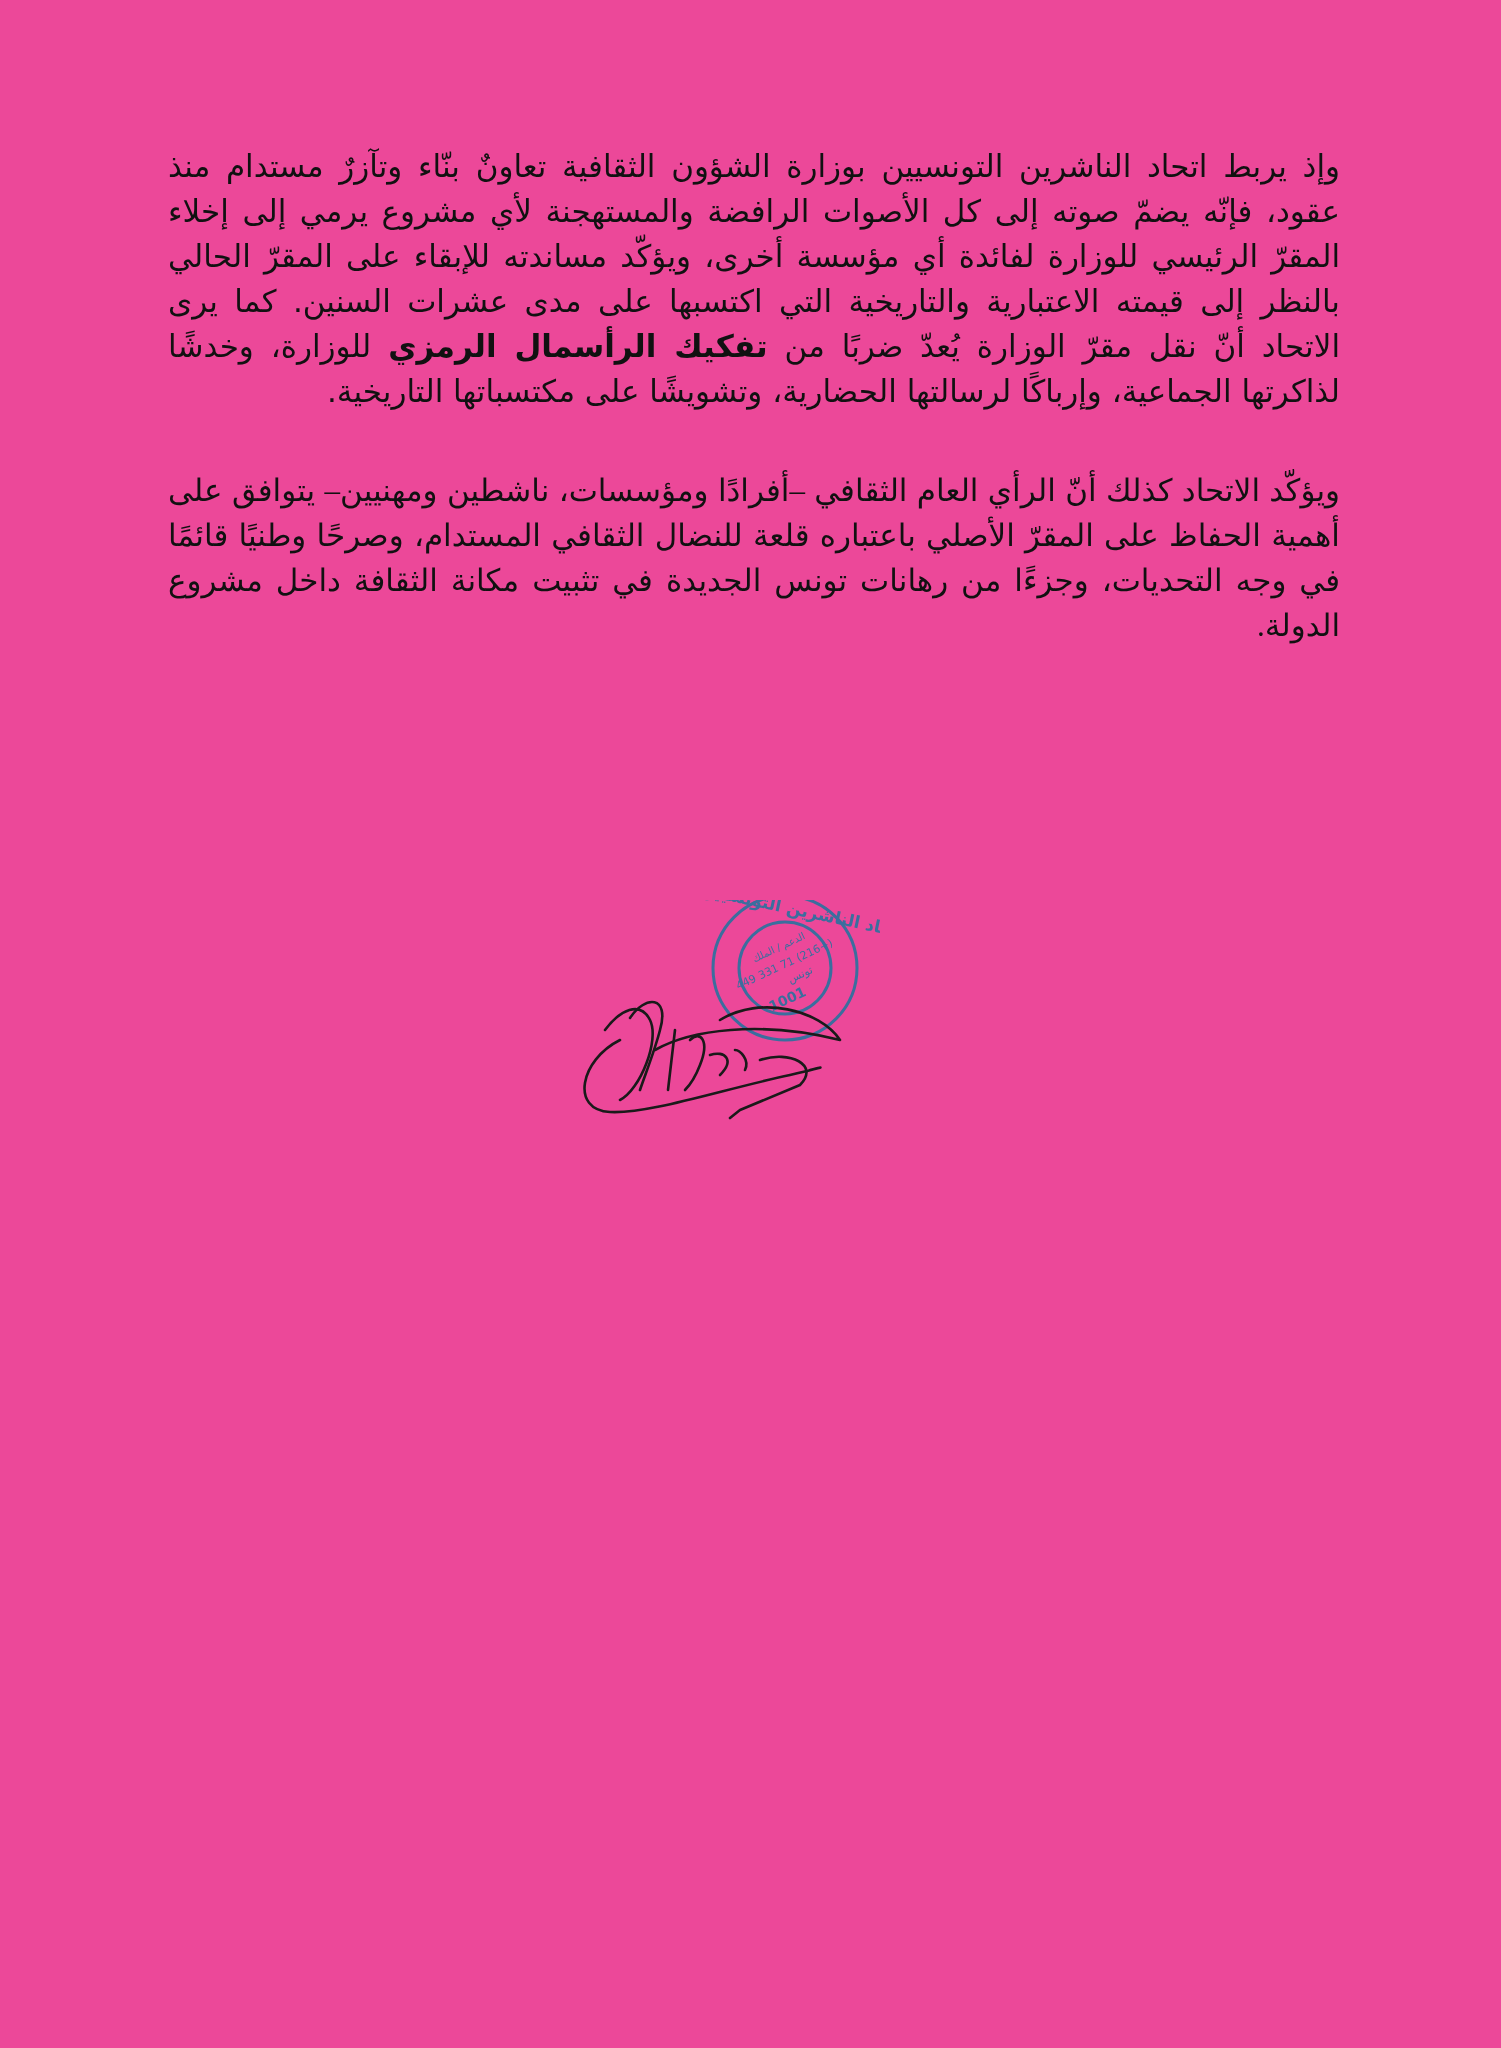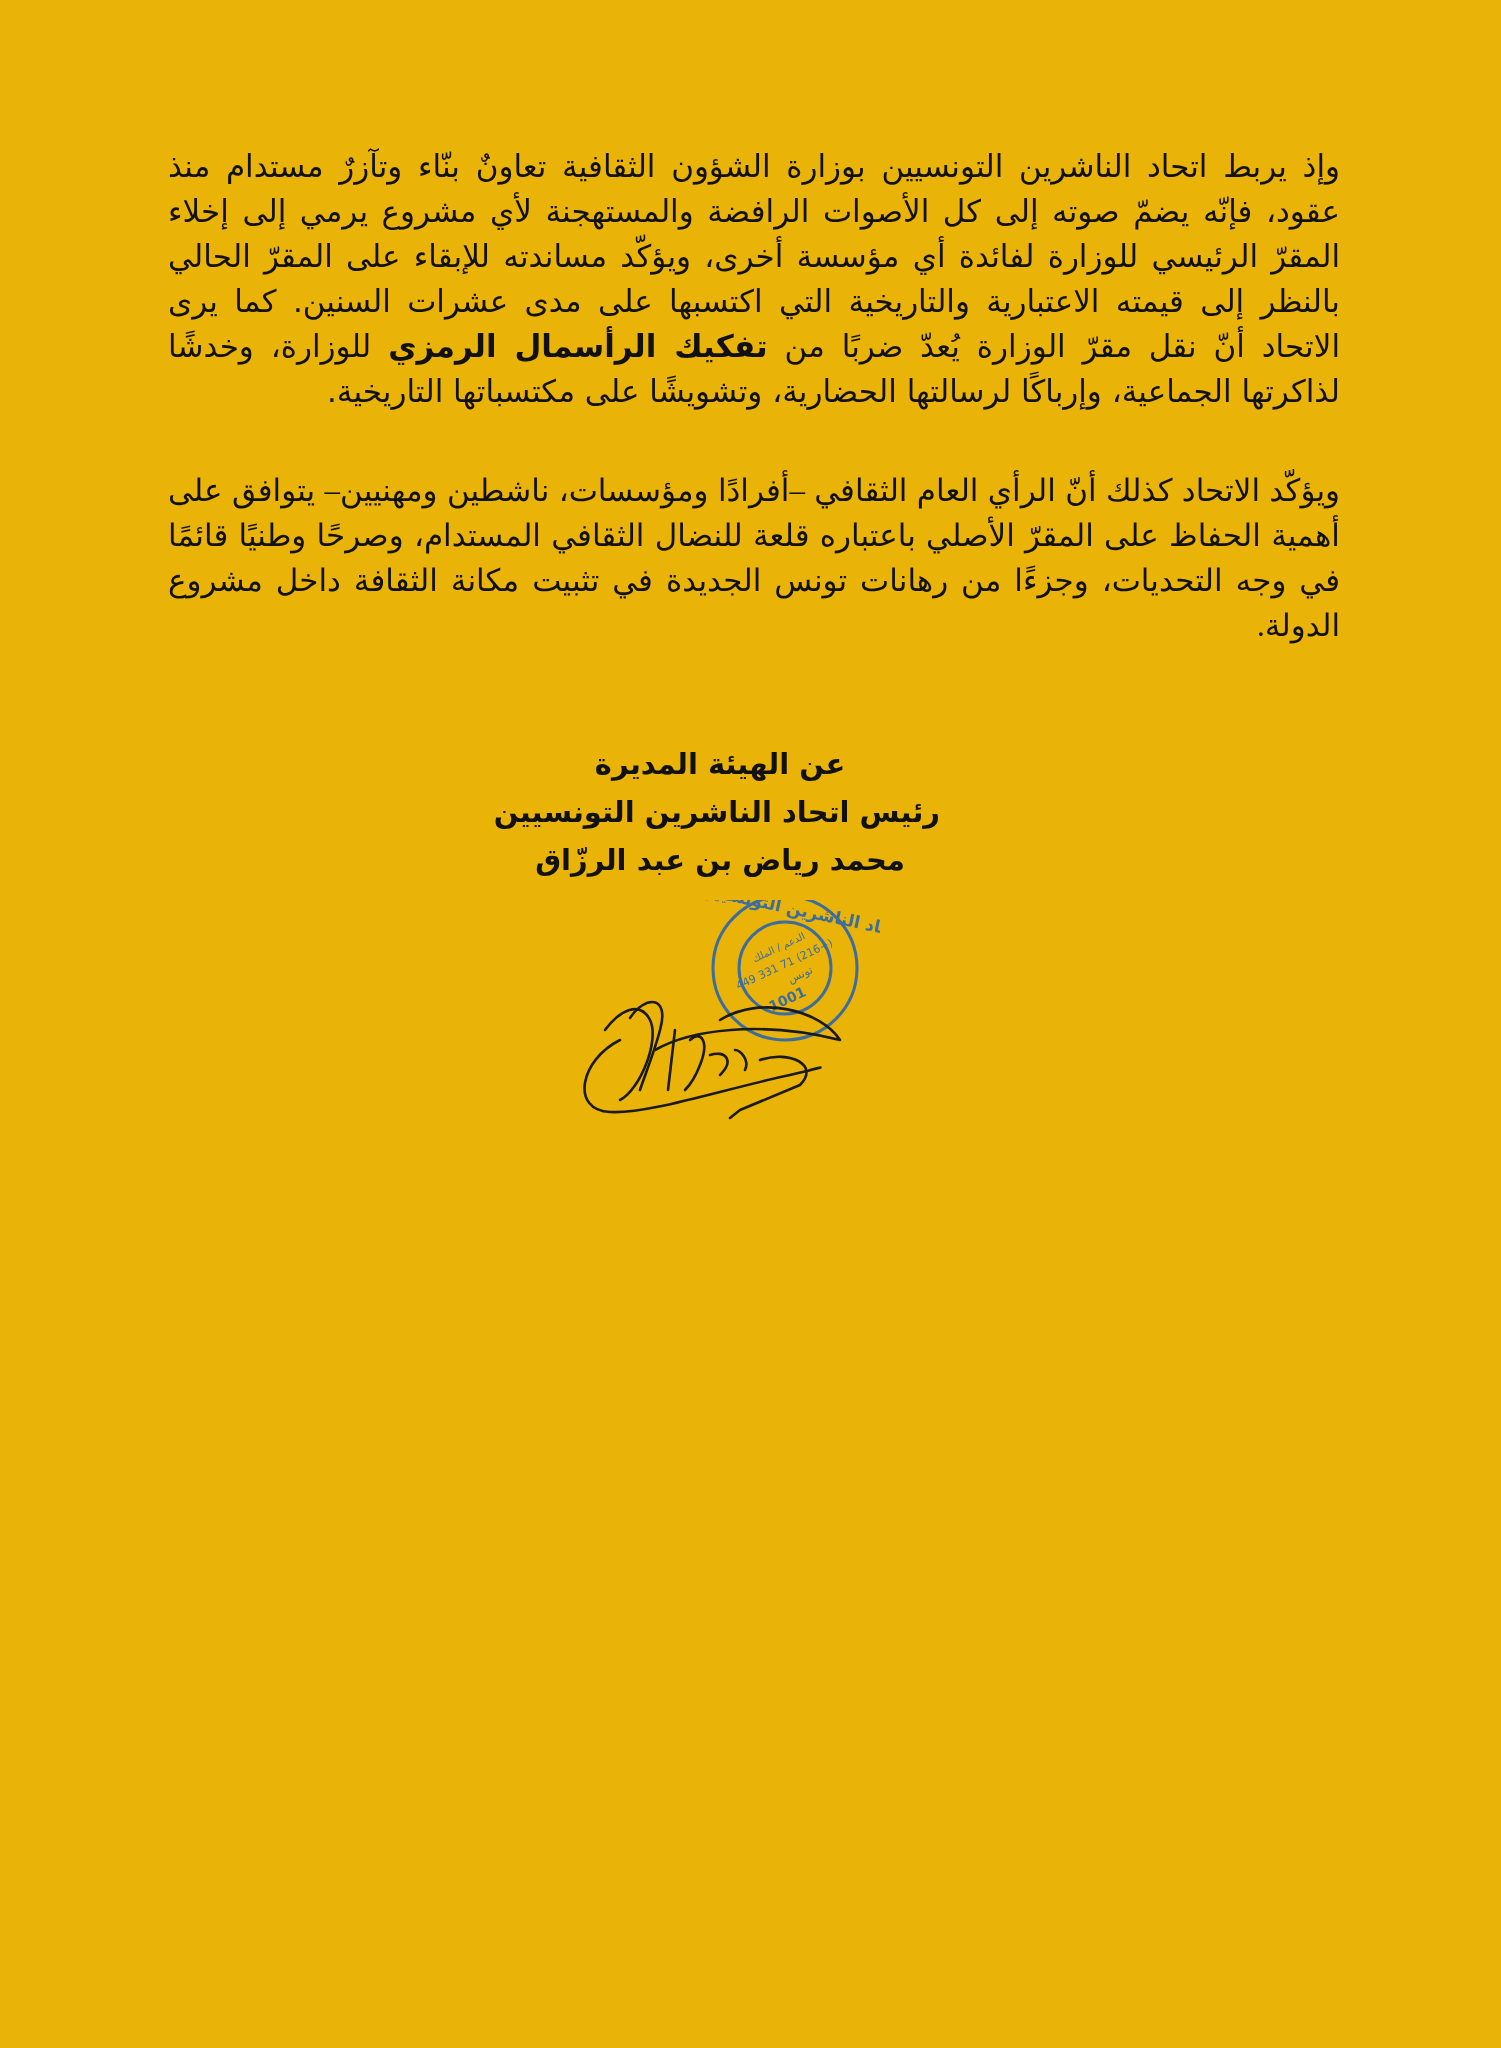--- a/index.html
+++ b/index.html
@@ -12,21 +12,21 @@
       height: 2048px;
       position: relative;
       overflow: hidden;
       color: #111111;
       font-family: "DejaVu Sans", "Liberation Sans", sans-serif;
     }
     .page {
       position: absolute;
       left: 0; top: 0;
       width: 1501px; height: 2048px;
-      background: #eab308;
+      background: #ec4899;
     }
     .body-text {
       position: absolute;
       left: 168px;
       width: 1172px;
       direction: rtl;
       text-align: justify;
       text-align-last: right;
       font-size: 31px;
       line-height: 45px;
@@ -63,25 +63,20 @@
 <body>
 
 <div class="page">
 
   <p class="body-text para-1">
     <span>وإذ يربط اتحاد الناشرين التونسيين بوزارة الشؤون الثقافية تعاونٌ بنّاء وتآزرٌ مستدام منذ عقود، فإنّه يضمّ صوته إلى كل الأصوات الرافضة والمستهجنة لأي مشروع يرمي إلى إخلاء المقرّ الرئيسي للوزارة لفائدة أي مؤسسة أخرى، ويؤكّد مساندته للإبقاء على المقرّ الحالي بالنظر إلى قيمته الاعتبارية والتاريخية التي اكتسبها على مدى عشرات السنين. كما يرى الاتحاد أنّ نقل مقرّ الوزارة يُعدّ ضربًا من </span><b>تفكيك الرأسمال الرمزي</b><span> للوزارة، وخدشًا لذاكرتها الجماعية، وإرباكًا لرسالتها الحضارية، وتشويشًا على مكتسباتها التاريخية.</span>
   </p>
 
   <p class="body-text para-2">ويؤكّد الاتحاد كذلك أنّ الرأي العام الثقافي –أفرادًا ومؤسسات، ناشطين ومهنيين– يتوافق على أهمية الحفاظ على المقرّ الأصلي باعتباره قلعة للنضال الثقافي المستدام، وصرحًا وطنيًا قائمًا في وجه التحديات، وجزءًا من رهانات تونس الجديدة في تثبيت مكانة الثقافة داخل مشروع الدولة.</p>
 
-  <div class="sign-block">
-    <span class="sign-line">عن الهيئة المديرة</span>
-    <span class="sign-line">رئيس اتحاد الناشرين التونسيين</span>
-    <span class="sign-line">محمد رياض بن عبد الرزّاق</span>
-  </div>
 
   <div class="signature-area">
     <svg width="320" height="220" viewBox="0 0 320 220">
       <defs>
         <path id="stampOuterPath" d="M 225 165 m -78 0 a 78 78 0 1 1 156 0 a 78 78 0 1 1 -156 0"></path>
       </defs>
       <g id="stamp-group" fill="none" stroke-width="3">
         <circle cx="225" cy="68" r="72" class="stamp-stroke" stroke="#3b6e9e"></circle>
         <circle cx="225" cy="68" r="46" class="stamp-stroke" stroke="#3b6e9e"></circle>
       </g>

